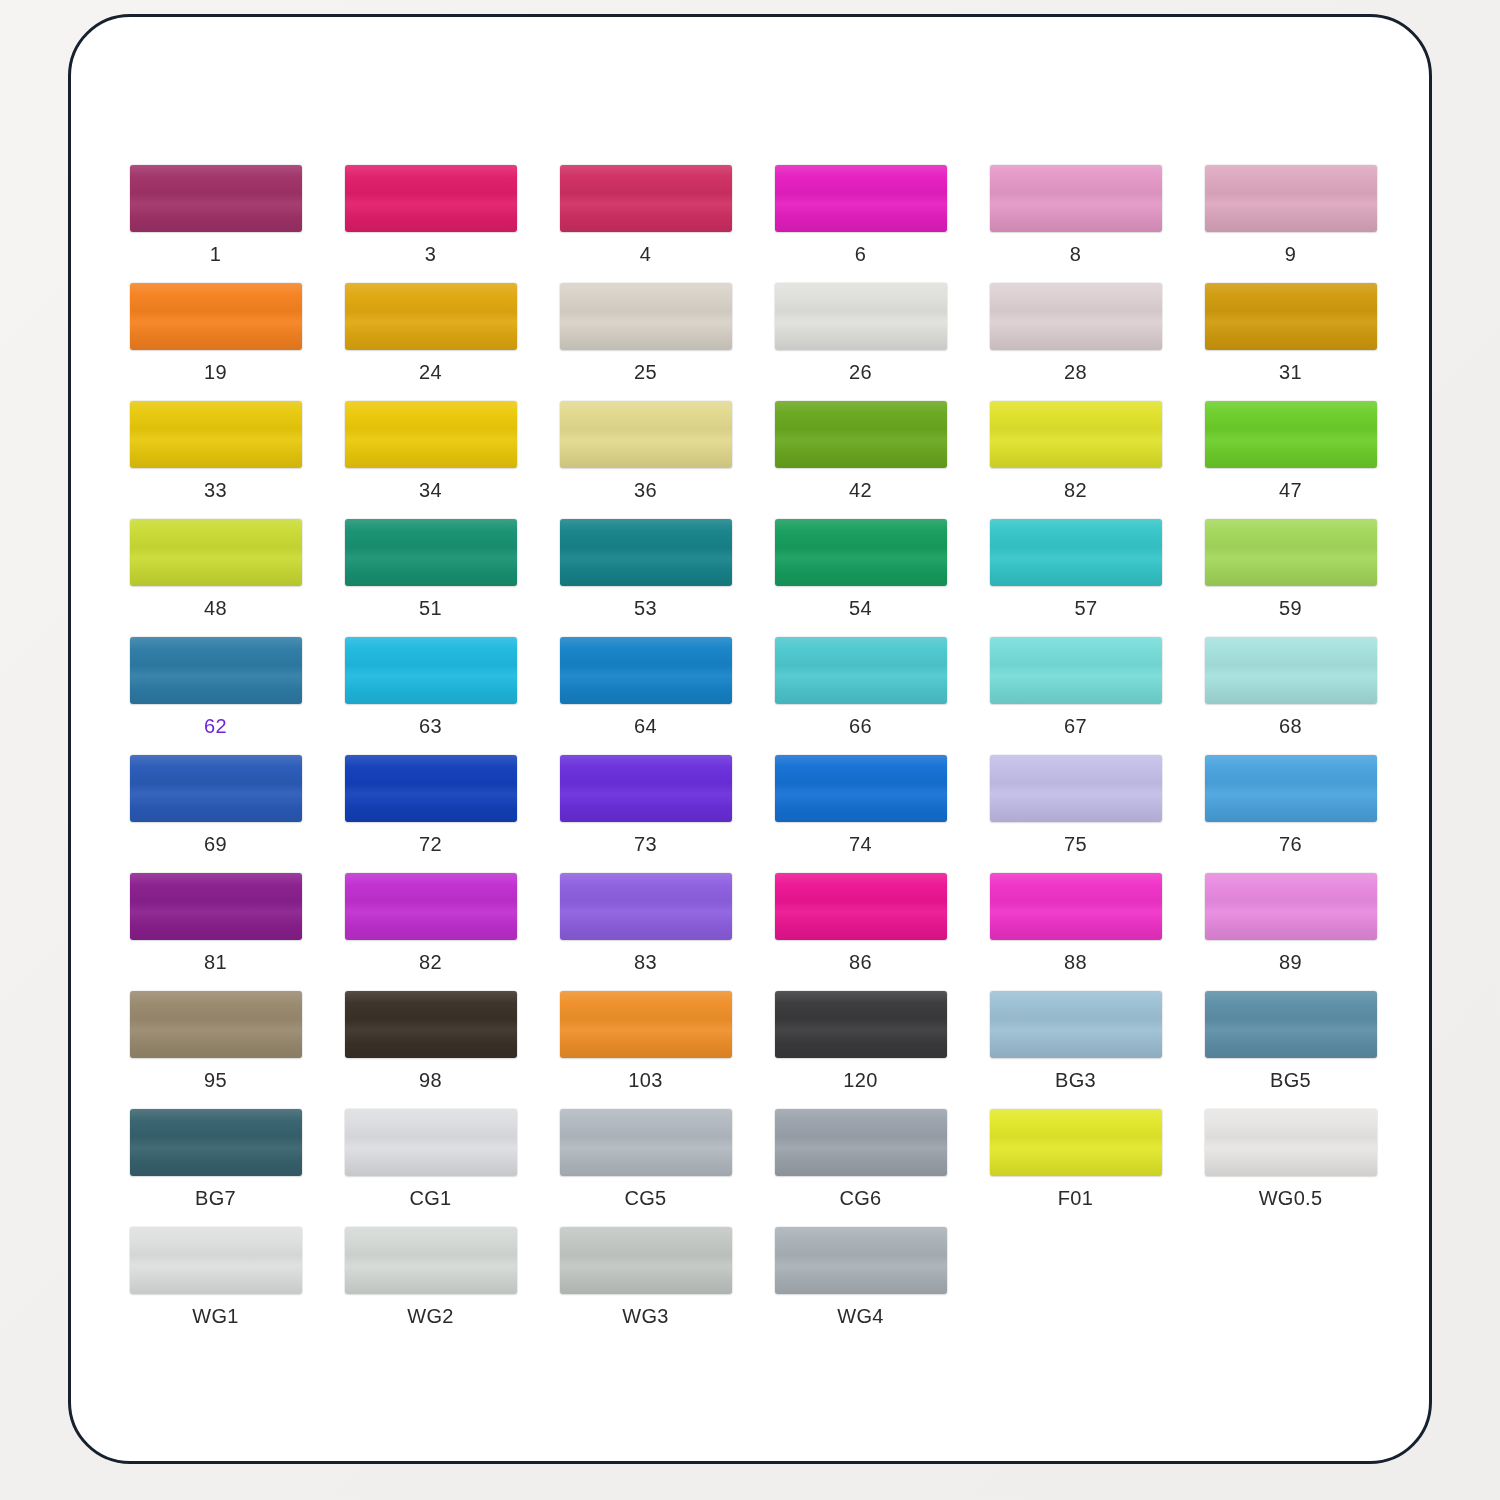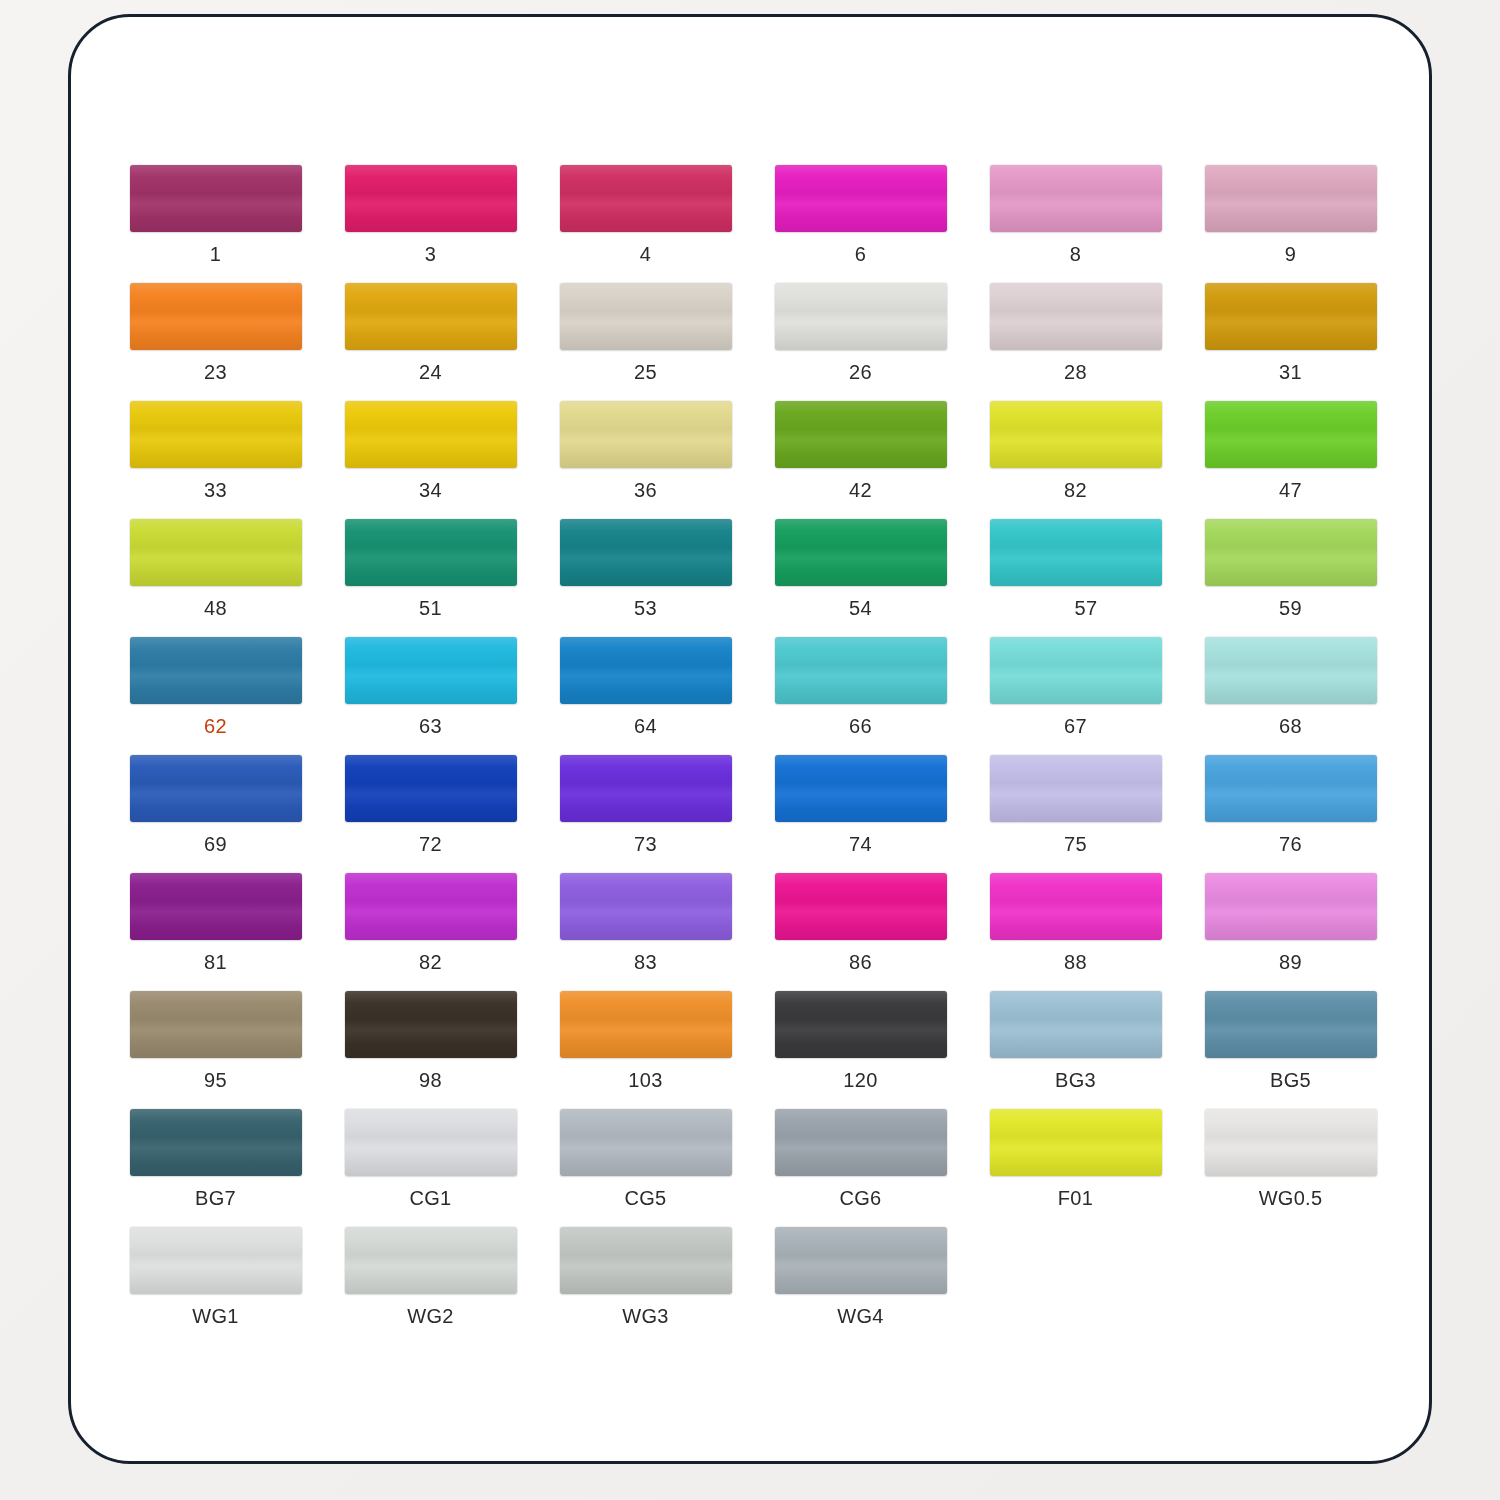--- a/index.html
+++ b/index.html
@@ -112,21 +112,21 @@
         <div class="swatch-cell">
           <div class="swatch-chip" style="background: rgb(228, 152, 198);"></div>
           <div class="swatch-label" style="color: rgb(43, 43, 43);">8</div>
         </div>
         <div class="swatch-cell">
           <div class="swatch-chip" style="background: rgb(221, 168, 191);"></div>
           <div class="swatch-label" style="color: rgb(43, 43, 43);">9</div>
         </div>
         <div class="swatch-cell">
           <div class="swatch-chip" style="background: rgb(245, 130, 32);"></div>
-          <div class="swatch-label" style="color: rgb(43, 43, 43);">23</div>
+          <div class="swatch-label" style="color: rgb(43, 43, 43);">19</div>
         </div>
         <div class="swatch-cell">
           <div class="swatch-chip" style="background: rgb(224, 168, 16);"></div>
           <div class="swatch-label" style="color: rgb(43, 43, 43);">24</div>
         </div>
         <div class="swatch-cell">
           <div class="swatch-chip" style="background: rgb(216, 210, 200);"></div>
           <div class="swatch-label" style="color: rgb(43, 43, 43);">25</div>
         </div>
         <div class="swatch-cell">
@@ -184,21 +184,21 @@
         <div class="swatch-cell">
           <div class="swatch-chip" style="background: rgb(53, 198, 201);"></div>
           <div class="swatch-label" style="color: rgb(43, 43, 43); margin-left: 21px;">57</div>
         </div>
         <div class="swatch-cell">
           <div class="swatch-chip" style="background: rgb(164, 216, 92);"></div>
           <div class="swatch-label" style="color: rgb(43, 43, 43);">59</div>
         </div>
         <div class="swatch-cell">
           <div class="swatch-chip" style="background: rgb(46, 124, 166);"></div>
-          <div class="swatch-label" style="color: #c2410c;">62</div>
+          <div class="swatch-label" style="color: #6d28d9;">62</div>
         </div>
         <div class="swatch-cell">
           <div class="swatch-chip" style="background: rgb(31, 185, 224);"></div>
           <div class="swatch-label" style="color: rgb(43, 43, 43);">63</div>
         </div>
         <div class="swatch-cell">
           <div class="swatch-chip" style="background: rgb(22, 131, 200);"></div>
           <div class="swatch-label" style="color: rgb(43, 43, 43);">64</div>
         </div>
         <div class="swatch-cell">

